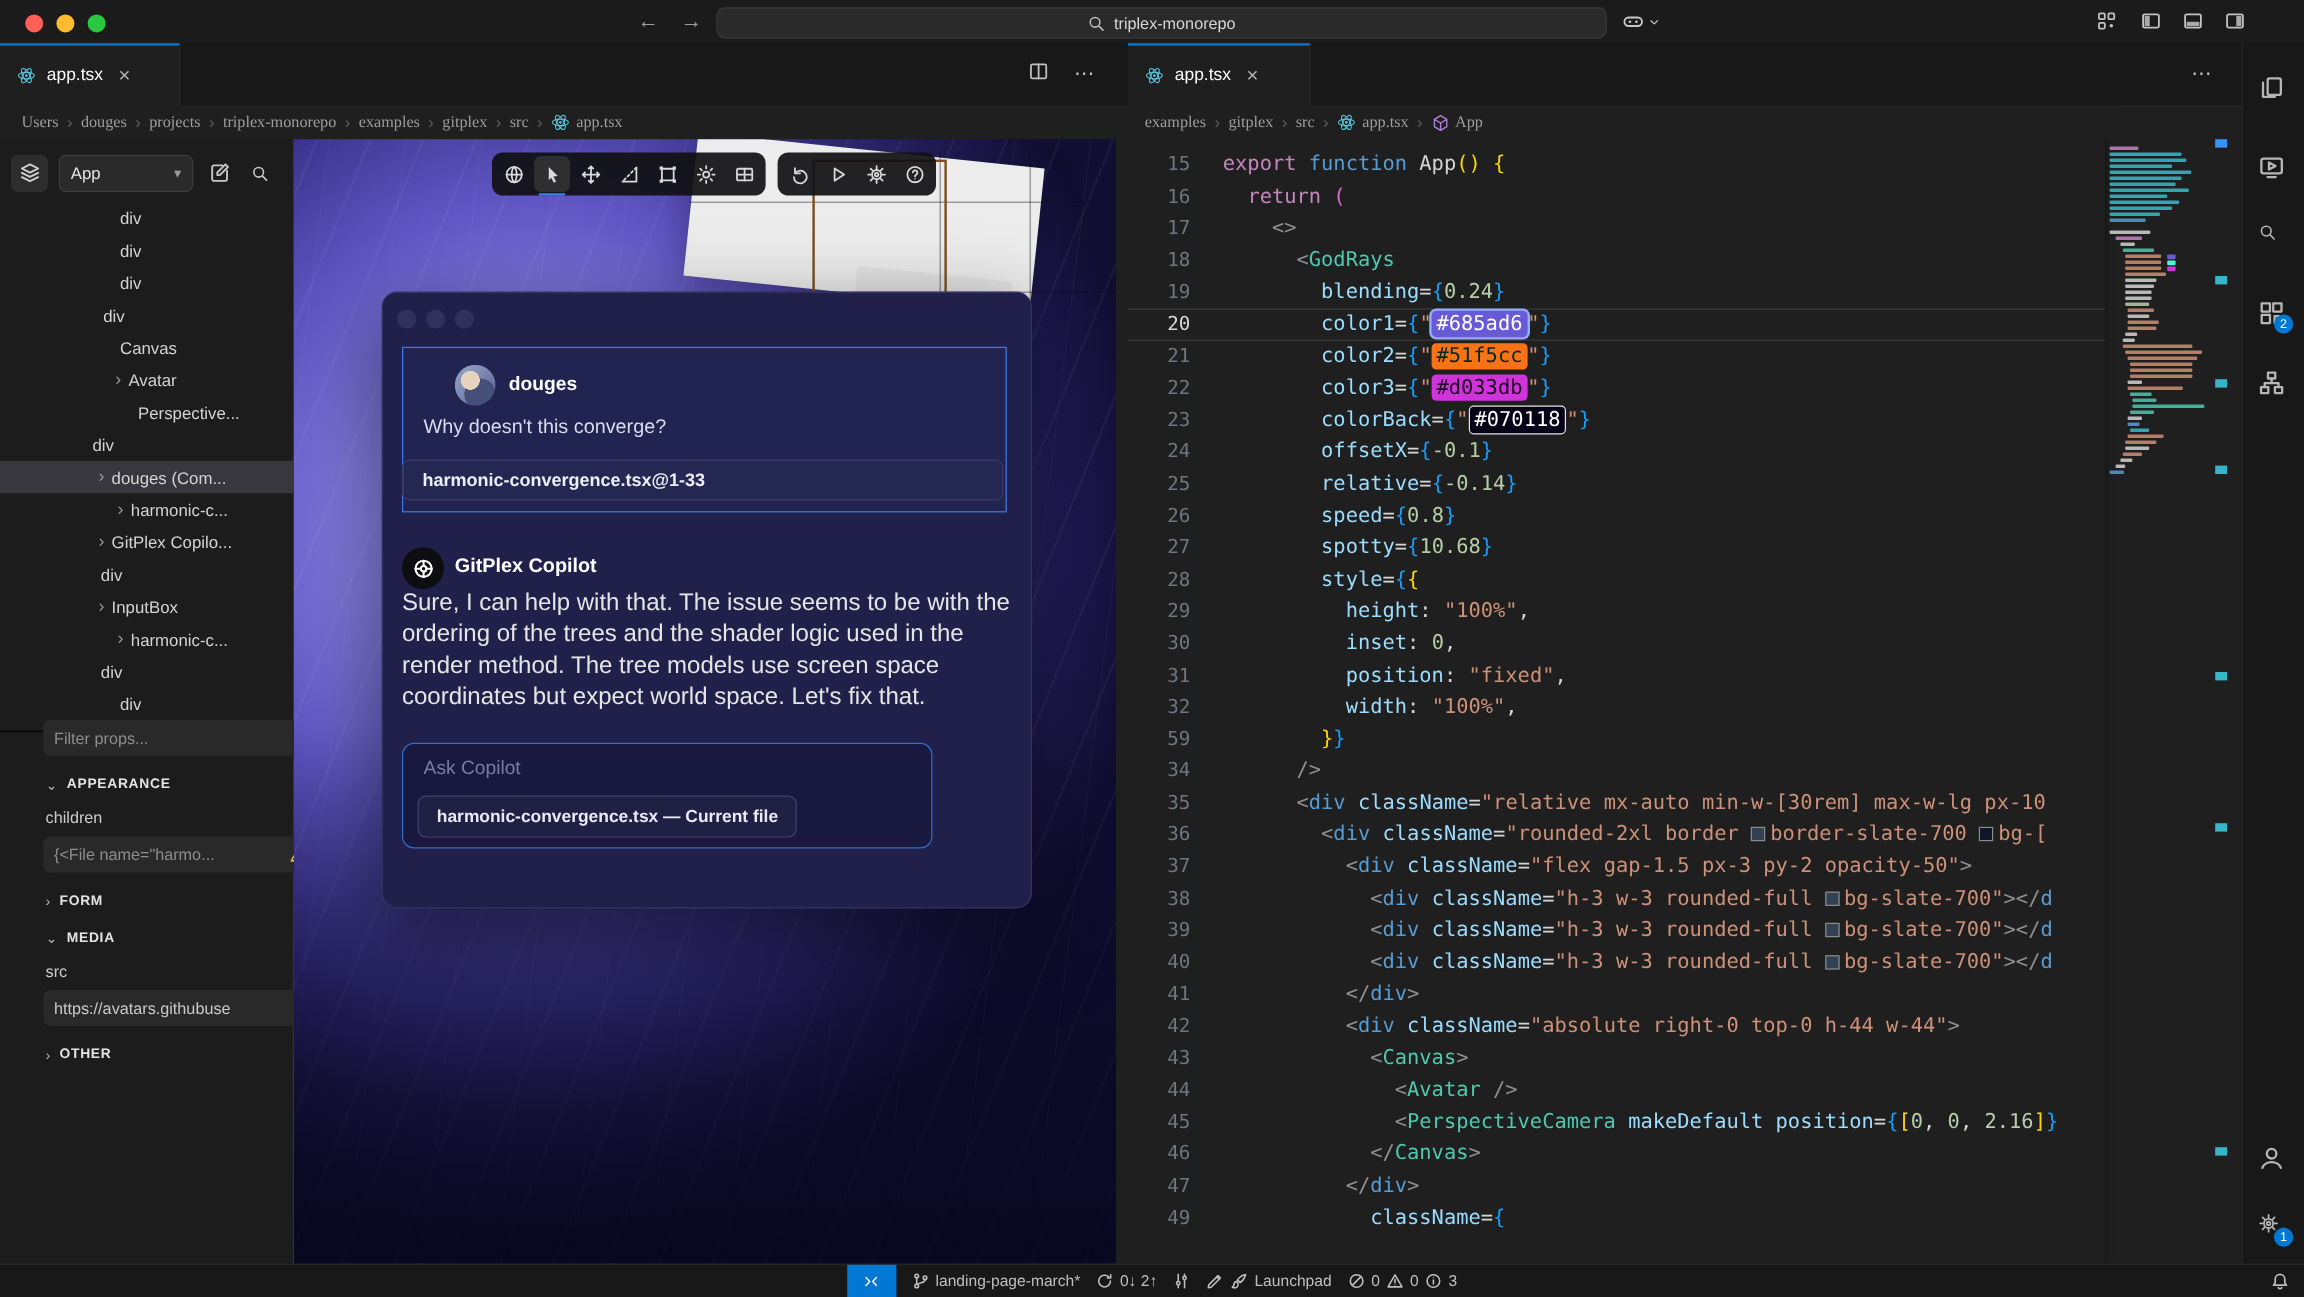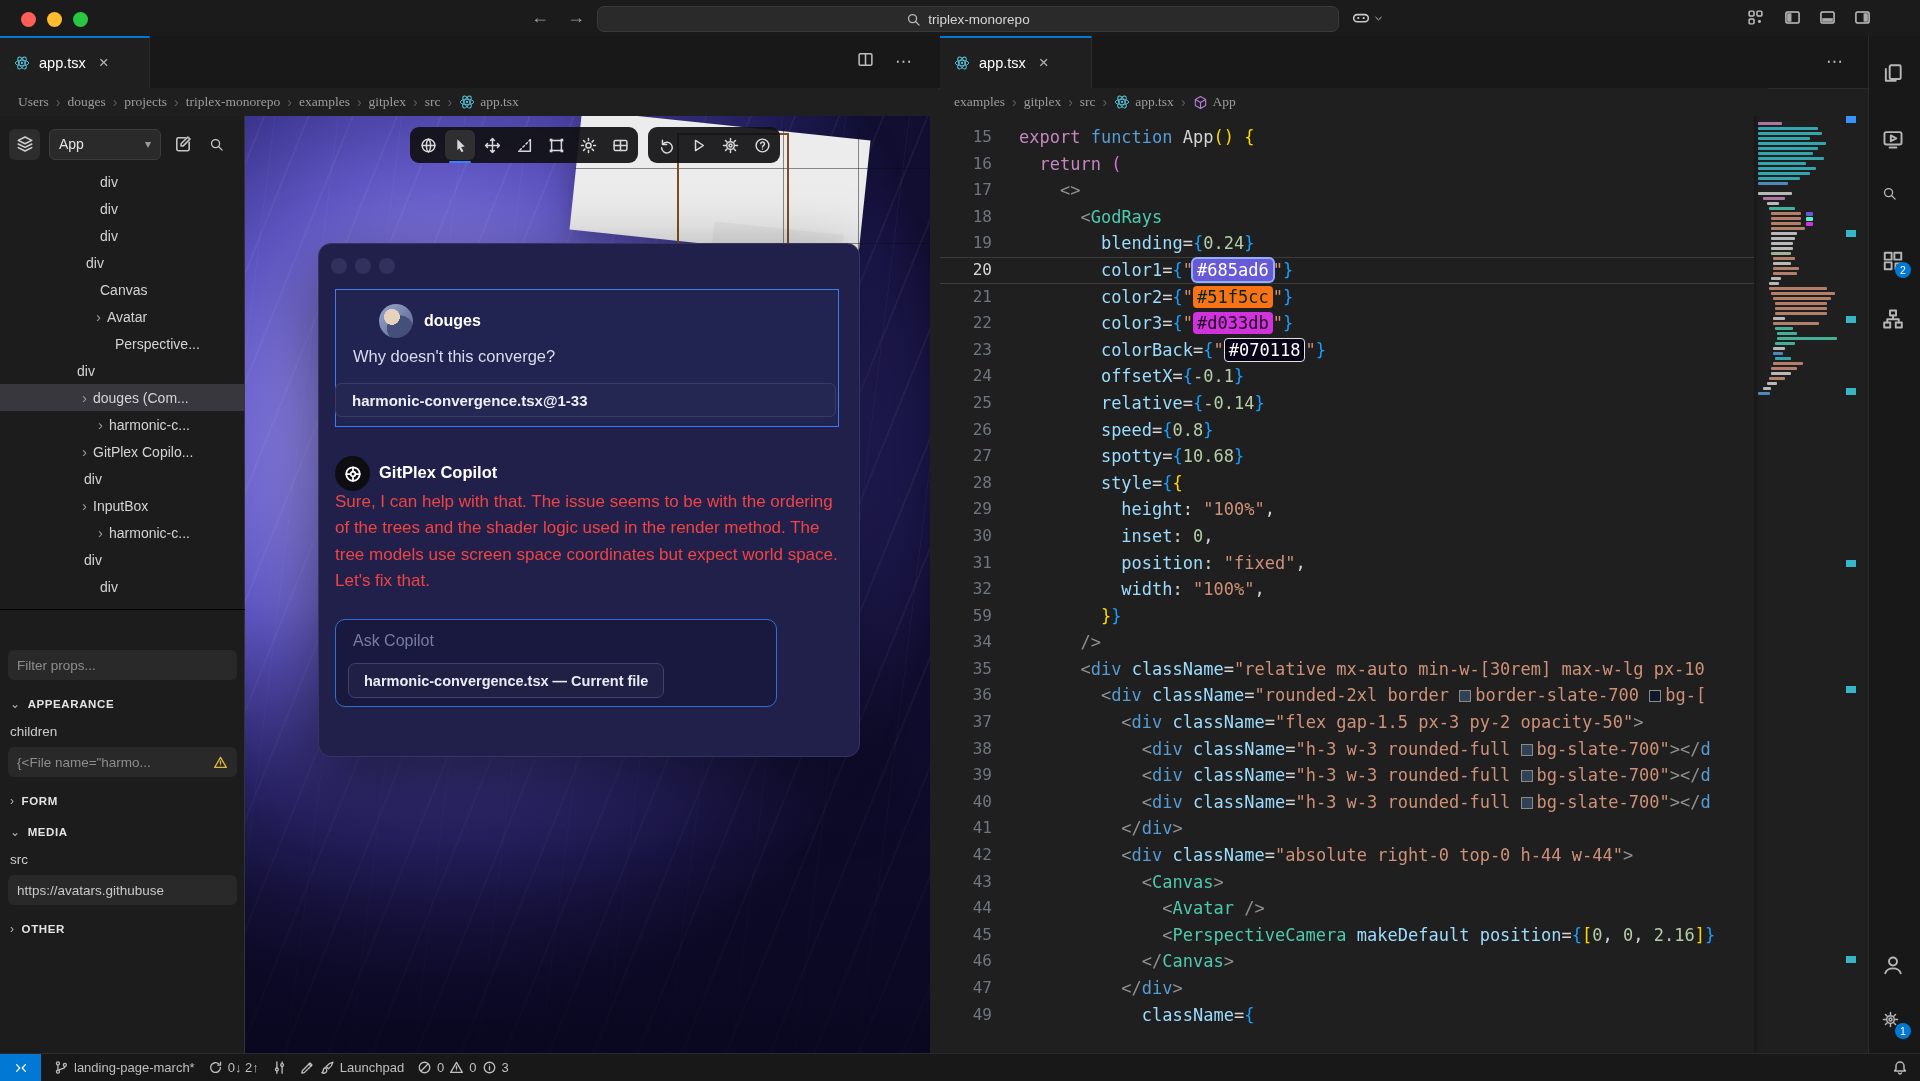--- a/index.html
+++ b/index.html
@@ -32,21 +32,21 @@
   #layers-btn{width:31px;height:31px;background:#2d2d2d;border-radius:6px;display:flex;align-items:center;justify-content:center;color:#d0d0d0;}
   #comp-select{width:112px;height:31px;background:#2a2a2a;border:1px solid #3d3d3d;border-radius:6px;display:flex;align-items:center;
                justify-content:space-between;padding:0 9px;box-sizing:border-box;color:#e3e3e3;font-size:14px;}
   #comp-select .car{color:#9a9a9a;font-size:12px;}
   .sb-ic{color:#c7c7c7;padding:4px;}
   #tree{position:absolute;left:0;top:52px;width:245px;}
   .trow{height:27px;display:flex;align-items:center;color:#d4d4d4;font-size:14px;white-space:nowrap;box-sizing:border-box;}
   .trow.sel{background:#37373d;}
   .trow .chev{color:#9a9a9a;margin-right:6px;font-size:15px;line-height:1;}
   #sb-divider{position:absolute;left:0;top:493px;width:245px;height:1px;background:#000;}
-  #props{position:absolute;left:0;top:522px;width:288px;}
+  #props{position:absolute;left:0;top:472px;width:288px;padding-left:28px;}
   .pinput{margin:12px 8px 0 8px;height:30px;background:#292929;border-radius:6px;display:flex;align-items:center;
           padding:0 9px;font-size:13.5px;color:#8d8d8d;box-sizing:border-box;width:229px;justify-content:space-between;}
   .sect{display:flex;align-items:center;gap:7px;margin:17px 8px 0 10px;color:#e4e4e4;font-size:11.5px;font-weight:bold;letter-spacing:.6px;}
   .sect .tw{color:#b5b5b5;font-size:12px;font-weight:normal;}
   .flabel{margin:13px 8px 0 10px;color:#cccccc;font-size:13.5px;}
   .pinput .val{overflow:hidden;white-space:nowrap;}
   .pinput.vlight{color:#c9c9c9;}
   
   #scene{left:245px;top:116px;width:685px;height:937px;overflow:hidden;
     background:radial-gradient(75% 62% at 29% 35%, rgba(200,191,255,.96) 0%, rgba(144,134,238,.94) 27%, rgba(103,93,210,.9) 48%,
@@ -72,21 +72,21 @@
   #selmsg{position:absolute;left:16px;top:45px;width:504px;height:138px;border:1.5px solid #3f7bf0;background:rgba(63,123,240,.04);box-sizing:border-box;}
   .avatar{position:absolute;width:34px;height:34px;border-radius:50%;
      background:radial-gradient(circle at 38% 38%, #e7d2bd 0 26%, rgba(0,0,0,0) 27%),
                 radial-gradient(circle at 62% 72%, #44507a 0 40%, rgba(0,0,0,0) 41%),
                 linear-gradient(135deg,#9aa8cc,#56618c);}
   .chatname{position:absolute;color:#fff;font-size:16px;font-weight:bold;}
   #msgtext{position:absolute;left:34px;top:103px;color:#d9dcee;font-size:16.5px;}
   #filebox{position:absolute;left:16px;top:139px;width:501px;height:34px;border:1px solid #3c3b68;border-radius:6px;background:rgba(255,255,255,.02);
            display:flex;align-items:center;padding-left:16px;box-sizing:border-box;color:#eceef8;font-size:15px;font-weight:600;}
   #cp-avatar{position:absolute;left:16px;top:212px;width:35px;height:35px;border-radius:50%;background:#0d0d12;display:flex;align-items:center;justify-content:center;color:#fff;}
-  #cp-text{position:absolute;left:16px;top:245px;width:508px;color:#ef4444;font-size:17px;line-height:26.3px;}
+  #cp-text{position:absolute;left:16px;top:245px;width:508px;color:#e5e5e5;font-size:20px;line-height:26.3px;}
   #askbox{position:absolute;left:16px;top:375px;width:442px;height:88px;border:1.5px solid #2f6fd0;border-radius:10px;background:rgba(12,11,40,.35);box-sizing:border-box;}
   #askph{position:absolute;left:17px;top:12px;color:#777ca0;font-size:16px;}
   #askchip{position:absolute;left:12px;top:43px;height:33px;border:1px solid #42416e;border-radius:7px;background:rgba(255,255,255,.03);
            display:flex;align-items:center;padding:0 15px;color:#e9ebf7;font-size:14.5px;font-weight:600;}
   
   #editor{left:940px;top:116px;width:814px;height:937px;background:#1f1f1f;overflow:hidden;}
   #code{position:absolute;left:0;top:8px;width:814px;}
   .line{display:flex;height:26.6px;line-height:26.6px;font-family:"DejaVu Sans Mono",monospace;font-size:17px;white-space:pre;position:relative;}
   .line .ln{width:52px;text-align:right;color:#6e7681;flex:none;padding-right:27px;font-size:16px;}
   .line.cur{border-top:1px solid #3c3c3c;border-bottom:1px solid #3c3c3c;height:24.6px;line-height:24.6px;}
@@ -101,21 +101,21 @@
   .mrow{position:absolute;height:3px;border-radius:1px;}
   #ruler{left:1840px;top:116px;width:28px;height:937px;background:#1f1f1f;}
   .rdec{position:absolute;width:10px;height:7px;left:6px;}
   
   #activity{left:1868px;top:36px;width:52px;height:1017px;background:#181818;border-left:1px solid #2a2a2a;box-sizing:border-box;}
   .actic{position:absolute;left:13px;color:#b6b6b6;}
   .badge{position:absolute;min-width:16px;height:16px;border-radius:8px;background:#0078d4;color:#fff;font-size:10.5px;
          display:flex;align-items:center;justify-content:center;padding:0 3px;box-sizing:border-box;}
   
   #statusbar{left:0;top:1053px;width:1920px;height:28px;background:#181818;border-top:1px solid #2a2a2a;box-sizing:border-box;
-             display:flex;align-items:center;font-size:13px;color:#bfbfbf;}
+             display:flex;align-items:center;font-size:13px;color:#bfbfbf;justify-content:center;}
   #remote{width:41px;height:27px;background:#0078d4;color:#fff;display:flex;align-items:center;justify-content:center;flex:none;}
   .sitem{display:flex;align-items:center;gap:5px;margin-left:13px;white-space:nowrap;}
   .sitem .ic{color:#bfbfbf;}
   #sb-right{position:absolute;right:12px;top:0;height:27px;display:flex;align-items:center;color:#bfbfbf;}
 </style>
 </head>
 <body>
 
 <div id="app">
 

